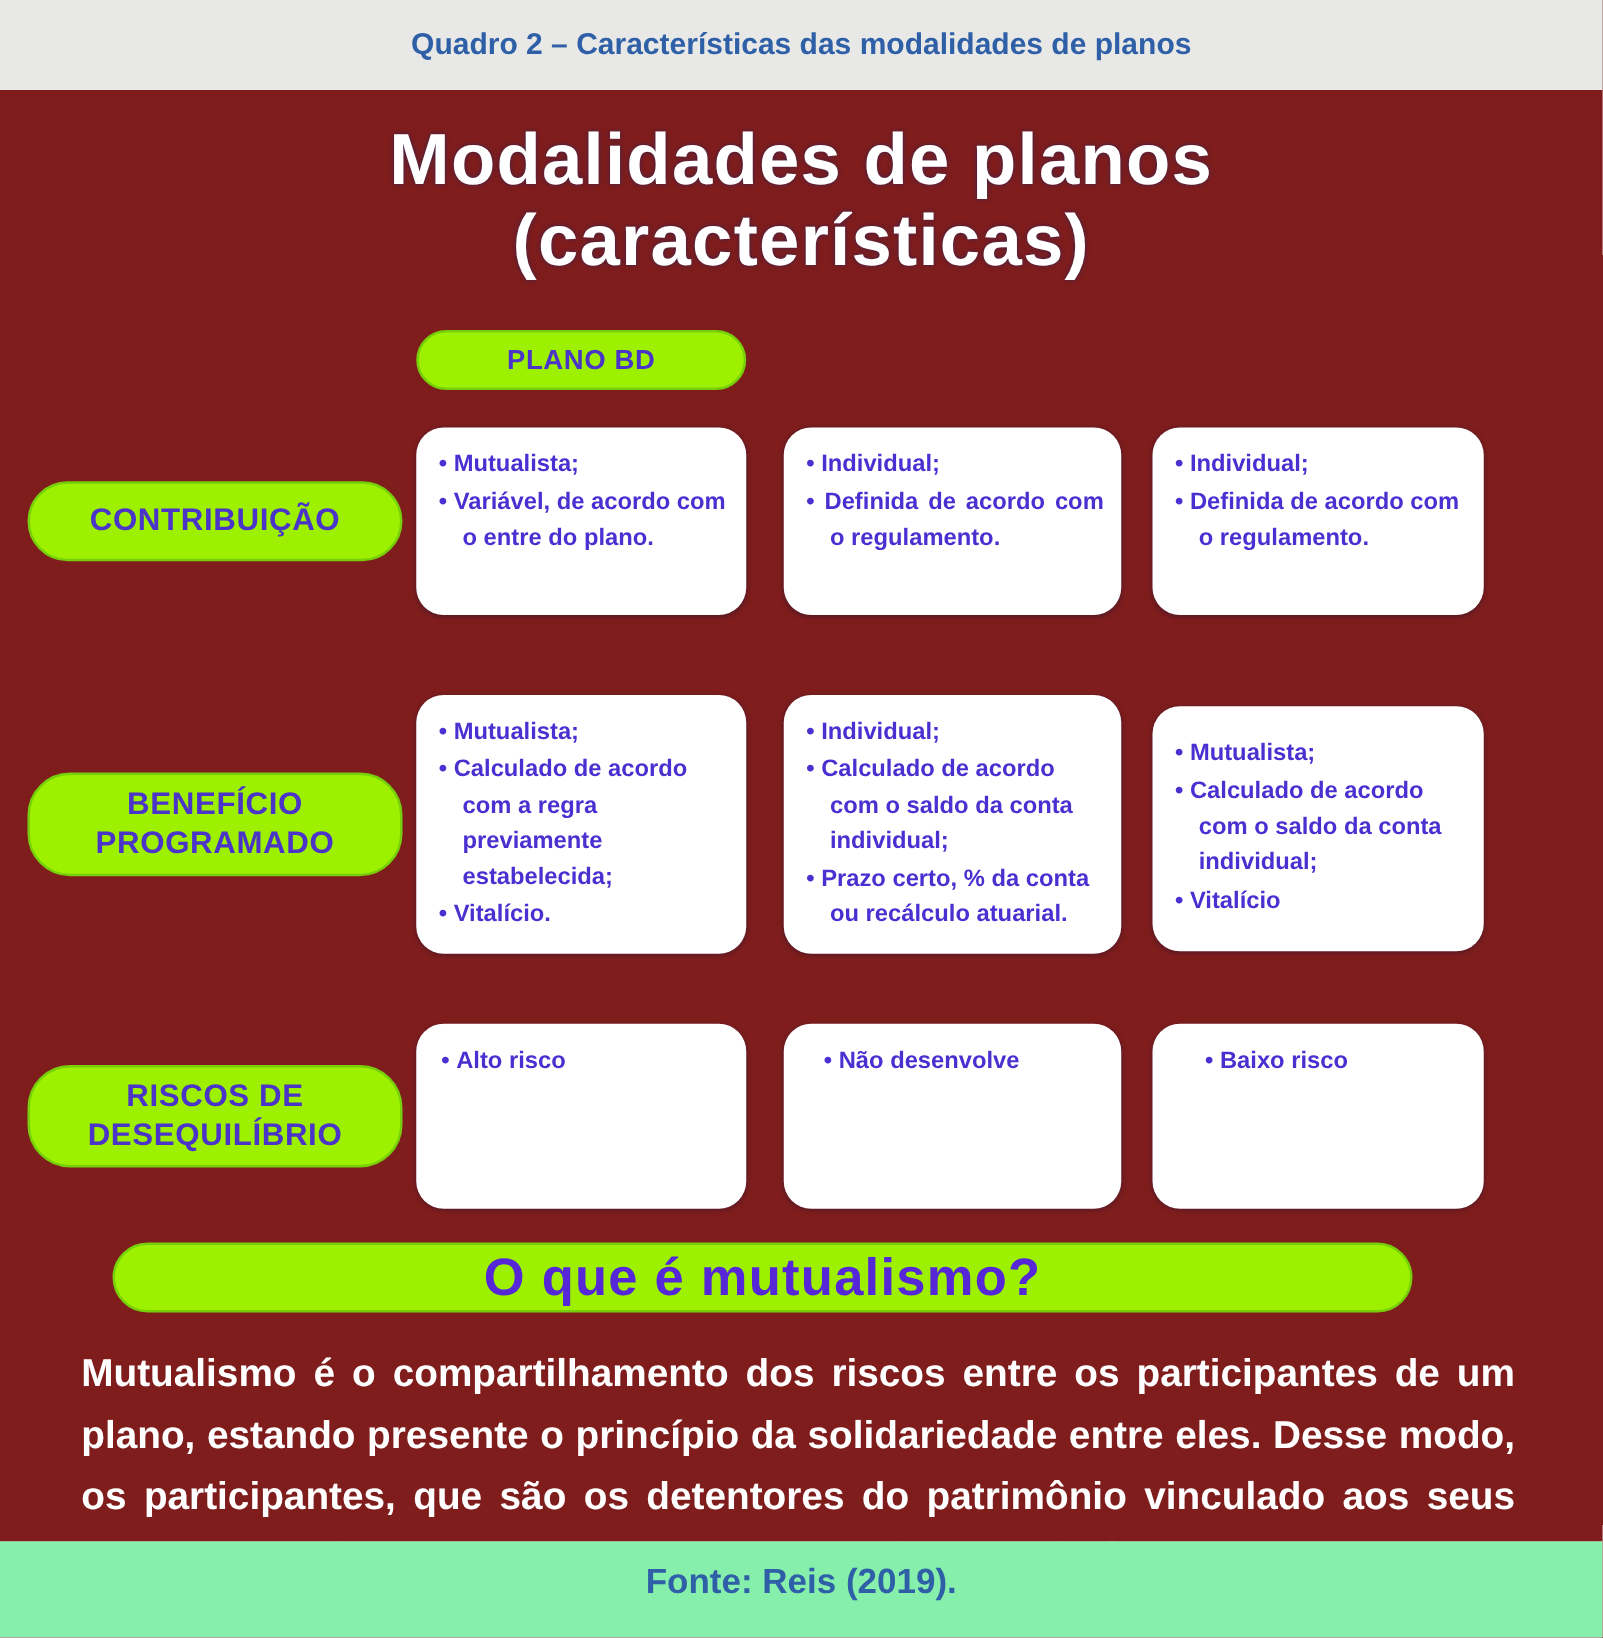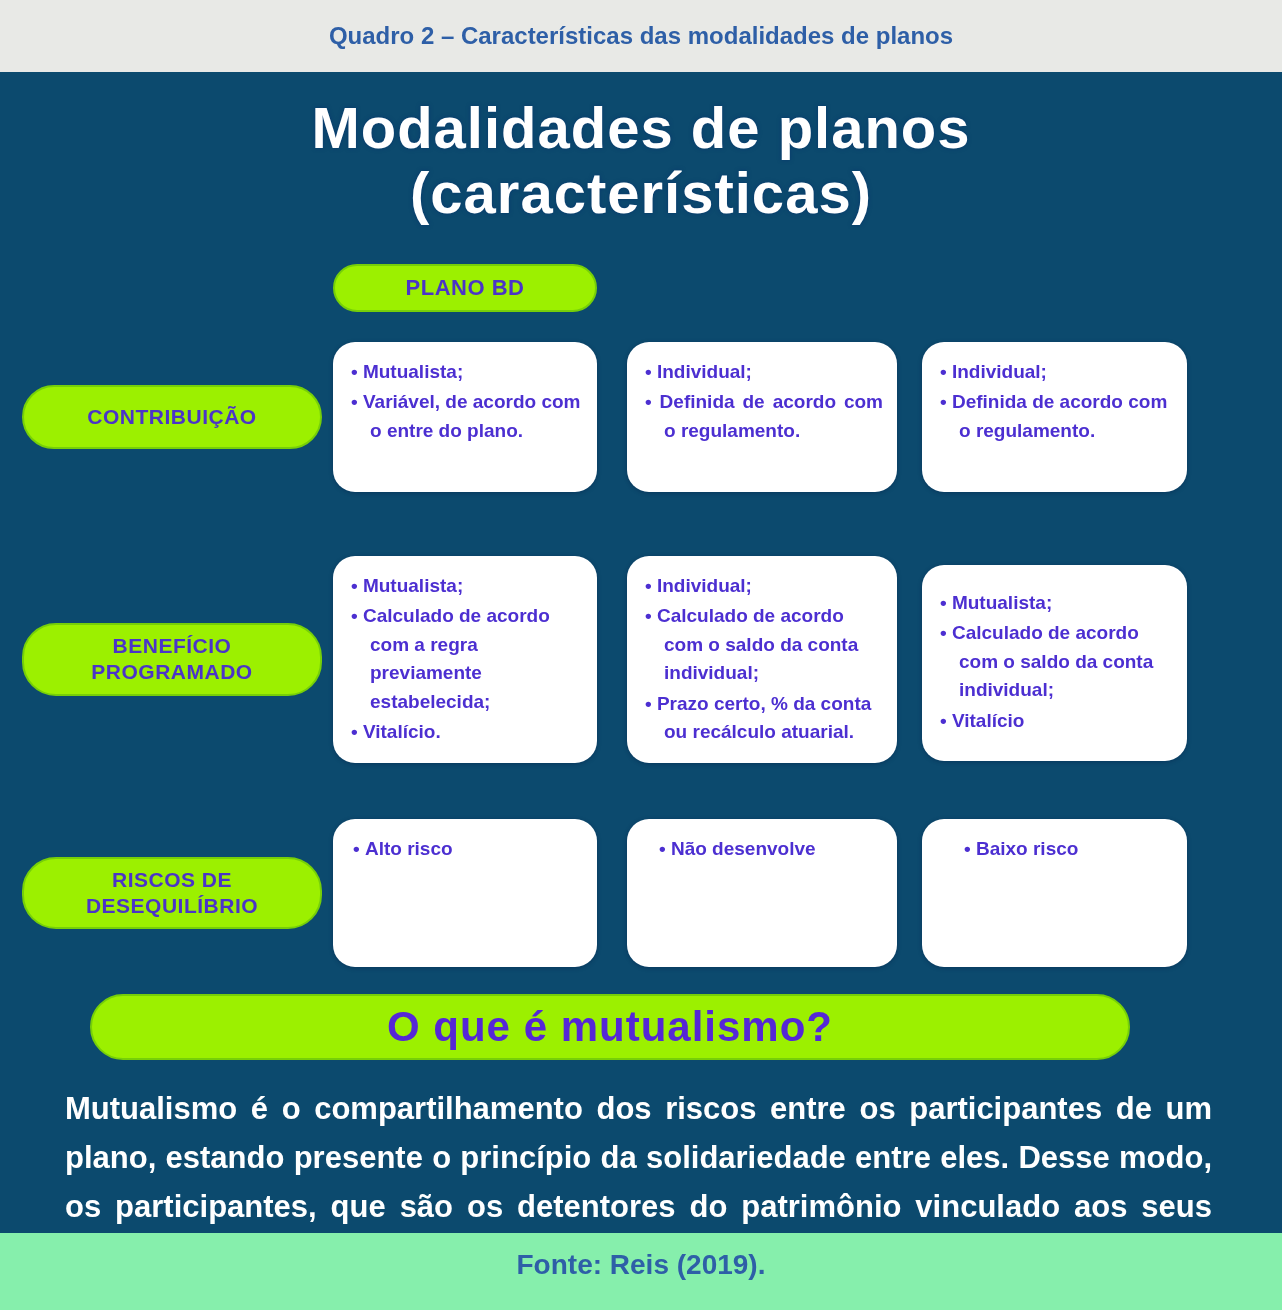--- a/index.html
+++ b/index.html
@@ -16,21 +16,21 @@
   
   .top-bar {
     height:72px; background:#e8e9e6;
     display:flex; align-items:center; justify-content:center;
   }
   .top-bar span {
     color:#2e5fa7; font-size:24px; font-weight:bold;
   }
   
   .main {
-    flex:1; background:#0c4a6e; overflow:hidden;
+    flex:1; background:#7f1d1d; overflow:hidden;
     position:relative;
   }
   .big-title {
     margin-top:24px; text-align:center;
     color:#ffffff; font-size:58px; font-weight:bold; line-height:1.12;
     letter-spacing:1px;
     text-shadow:0 0 4px rgba(5,40,110,0.55);
   }
   
   .row { display:flex; padding-left:22px; }
@@ -43,21 +43,21 @@
     background:#9cf000; border:2px solid #76cf08;
     border-radius:28px;
     display:flex; align-items:center; justify-content:center;
     text-align:center;
     color:#4b34c8; font-weight:bold;
   }
   .col-pill { height:48px; font-size:22px; letter-spacing:0.5px; width:100%; }
   .col-pill.raised { position:relative; top:-5px; }
   .label-pill {
     width:100%; min-height:64px; padding:8px 20px;
-    border-radius:34px; font-size:21px; line-height:1.25;
+    border-radius:34px; font-size:25px; line-height:1.25;
     letter-spacing:0.5px;
   }
   .cards-row-1 { margin-top:30px; }
   .cards-row-2 { margin-top:64px; }
   .cards-row-3 { margin-top:56px; }
   .card {
     background:#ffffff; border-radius:22px;
     padding:16px 14px 14px 18px;
     box-shadow:0 1px 4px rgba(0,20,60,0.35);
     width:100%;
@@ -70,21 +70,21 @@
   .card li {
     color:#4c2fd1; font-weight:bold; font-size:19px; line-height:1.5;
     padding-left:19px; text-indent:-19px;
     margin-bottom:2px;
   }
   .card li::before { content:"\2022\00a0"; }
   .card.justify li { text-align:justify; }
   .card.pad-more { padding-top:24px; }
   
   .banner {
-    margin:27px 152px 0 90px; height:66px;
+    margin:27px 152px 0 90px; height:56px;
     background:#9cf000; border:2px solid #76cf08; border-radius:33px;
     display:flex; align-items:center; justify-content:center;
   }
   .banner span {
     color:#5527d6; font-size:42px; font-weight:bold; letter-spacing:1px;
   }
   
   .paragraph {
     margin:25px 70px 0 65px;
     color:#ffffff; font-size:31px; font-weight:bold;

